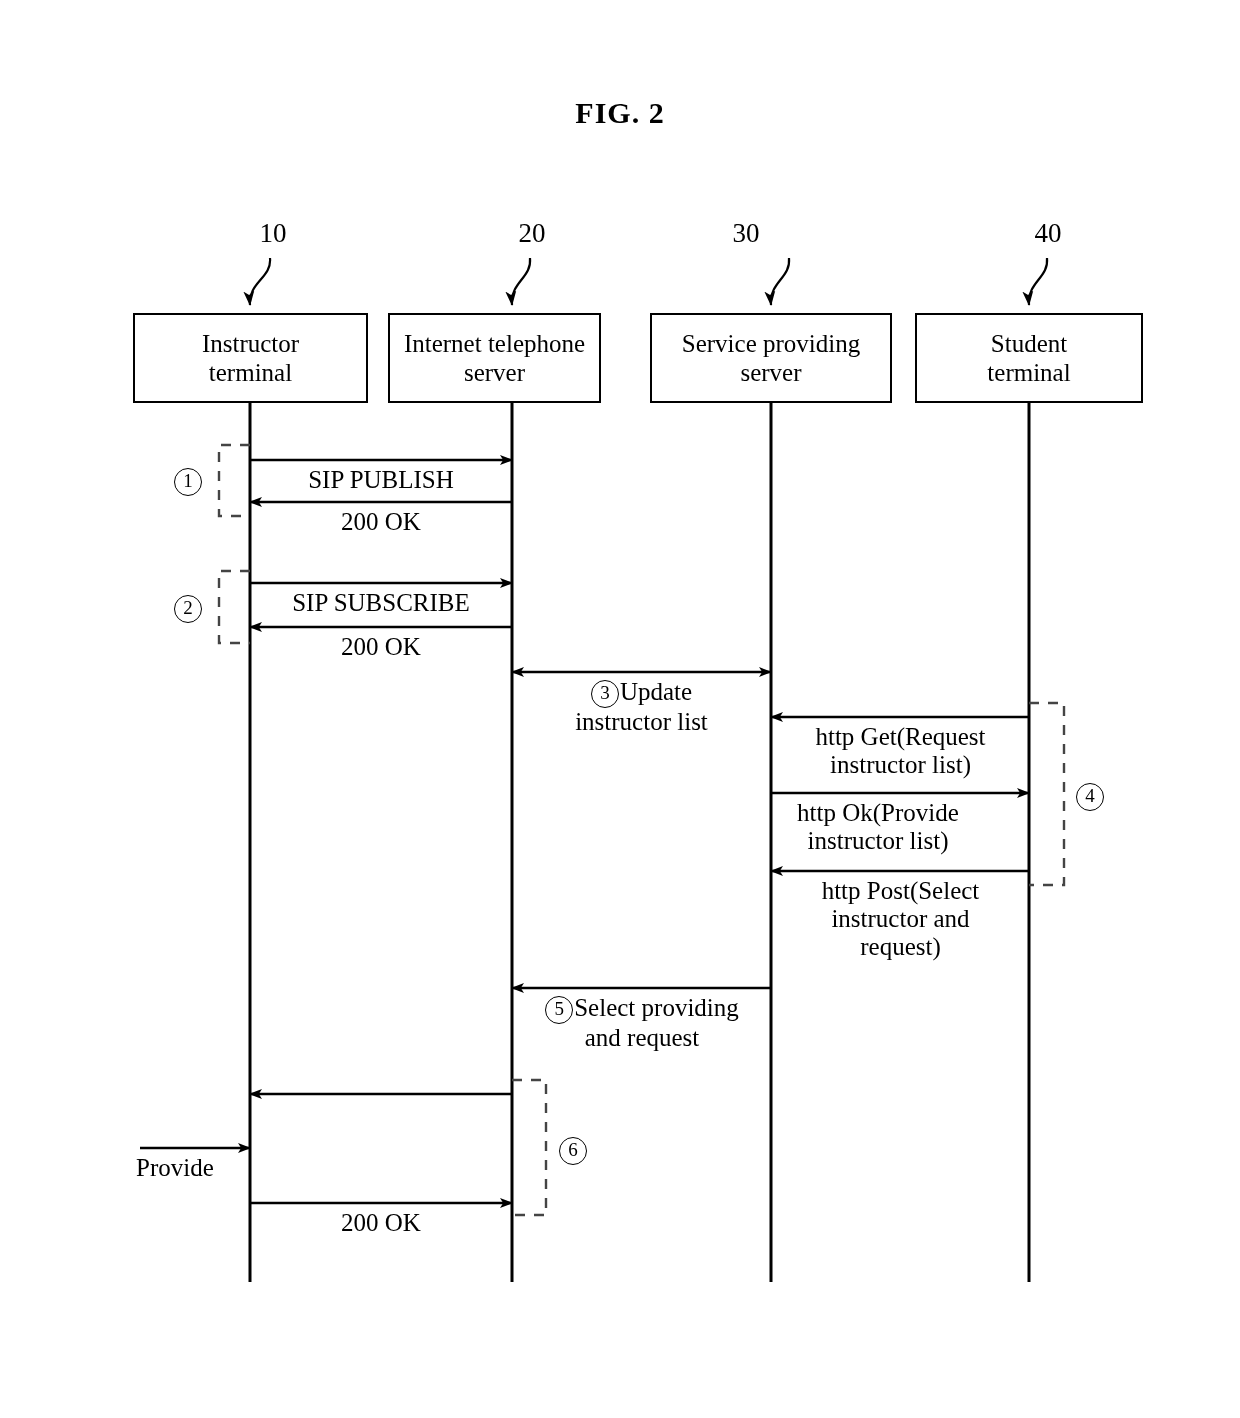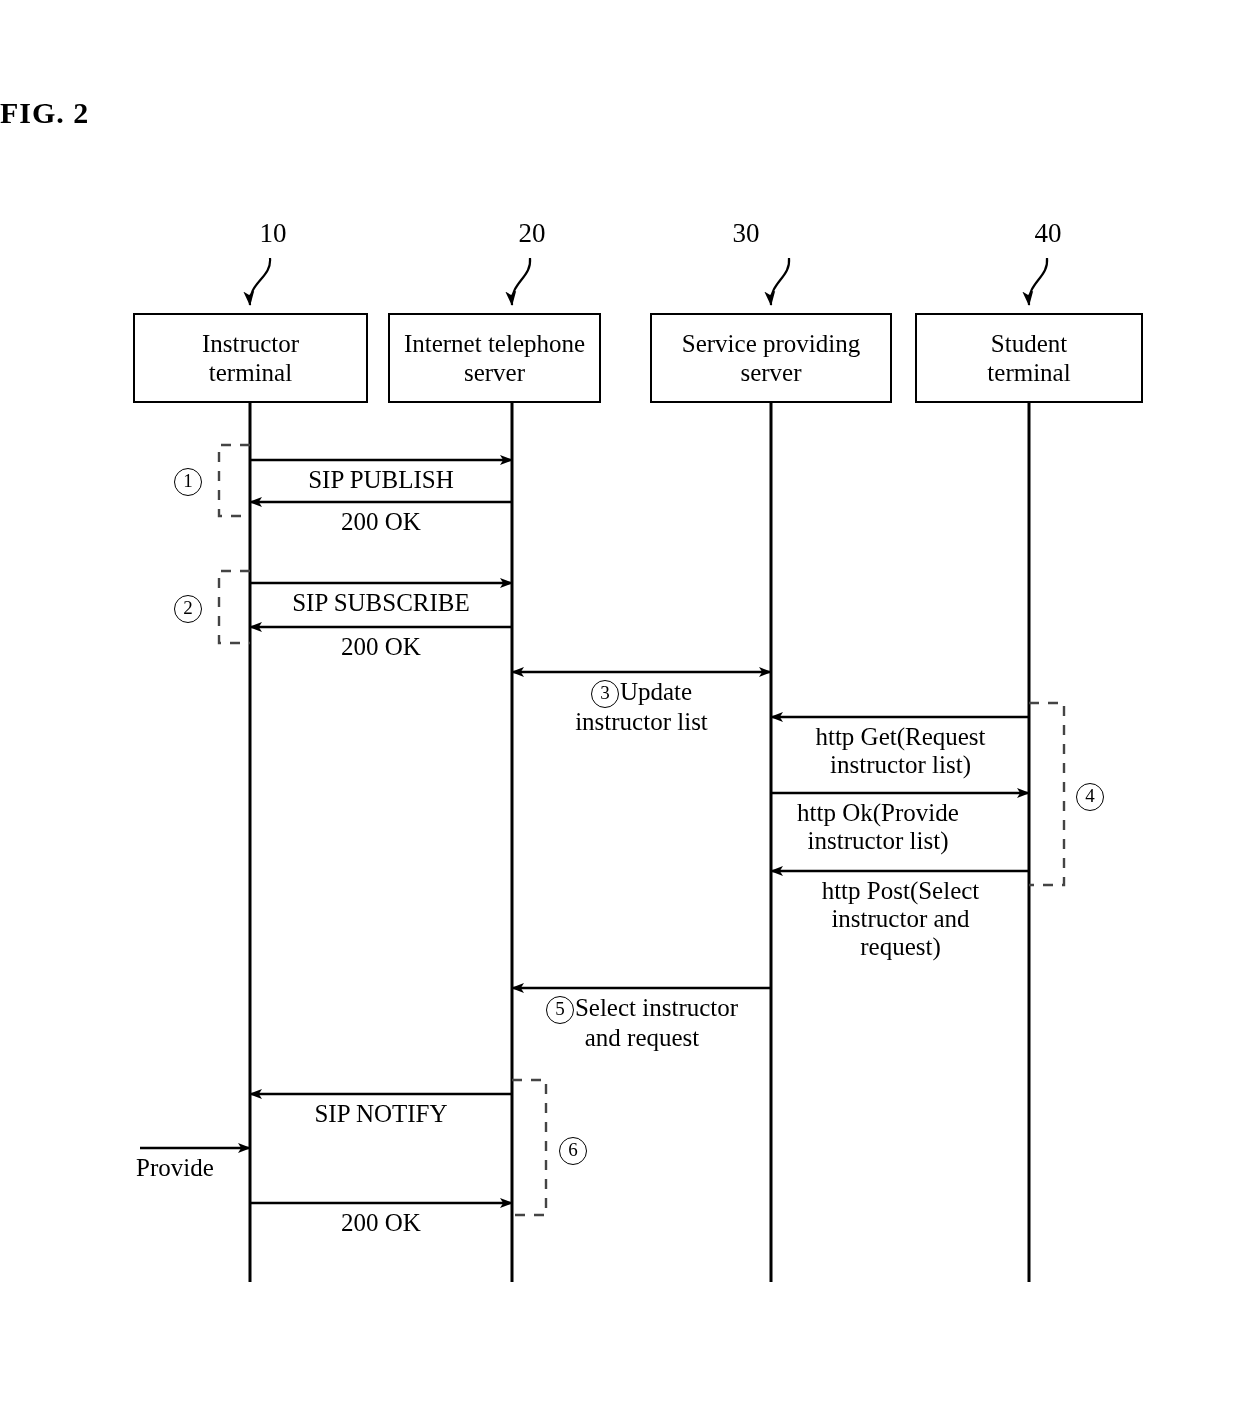--- a/index.html
+++ b/index.html
@@ -16,21 +16,21 @@
     width: 1240px;
     height: 1418px;
     background: #ffffff;
     overflow: hidden;
   }
   .fig-title {
     position: absolute;
     left: 0;
     top: 96px;
     width: 1240px;
-    text-align: left;
+    text-align: center;
     font-family: "Liberation Serif", "DejaVu Serif", serif;
     font-weight: bold;
     font-size: 30px;
     letter-spacing: 1px;
   }
   svg.diagram {
     position: absolute;
     left: 0;
     top: 0;
     width: 1240px;
@@ -167,24 +167,23 @@
 instructor list</span></div>
 
   <div class="msg-label" style="left:772px; top:723px; width:257px;">http Get(Request
 instructor list)</div>
   <div class="msg-label" style="left:772px; top:799px; width:212px;">http Ok(Provide
 instructor list)</div>
   <div class="msg-label" style="left:772px; top:877px; width:257px;">http Post(Select
 instructor and
 request)</div>
 
-  <div class="msg-label" style="left:513px; top:994px; width:258px;"><span class="circled inline-step">5</span><span style="white-space:pre-line;">Select instructor
+  <div class="msg-label" style="left:513px; top:994px; width:258px;"><span class="circled inline-step">5</span><span style="white-space:pre-line;">Select providing
 and request</span></div>
 
-  <div class="msg-label" style="left:251px; top:1100px; width:260px;">SIP NOTIFY</div>
   <div class="msg-label" style="left:136px; top:1154px; width:112px; text-align:left;">Provide</div>
   <div class="msg-label" style="left:251px; top:1209px; width:260px;">200 OK</div>
 
   <div class="step-num" style="left:168px; top:466px;"><span class="circled">1</span></div>
   <div class="step-num" style="left:168px; top:593px;"><span class="circled">2</span></div>
   <div class="step-num" style="left:1070px; top:781px;"><span class="circled">4</span></div>
   <div class="step-num" style="left:553px; top:1135px;"><span class="circled">6</span></div>
 
 </div>
 

